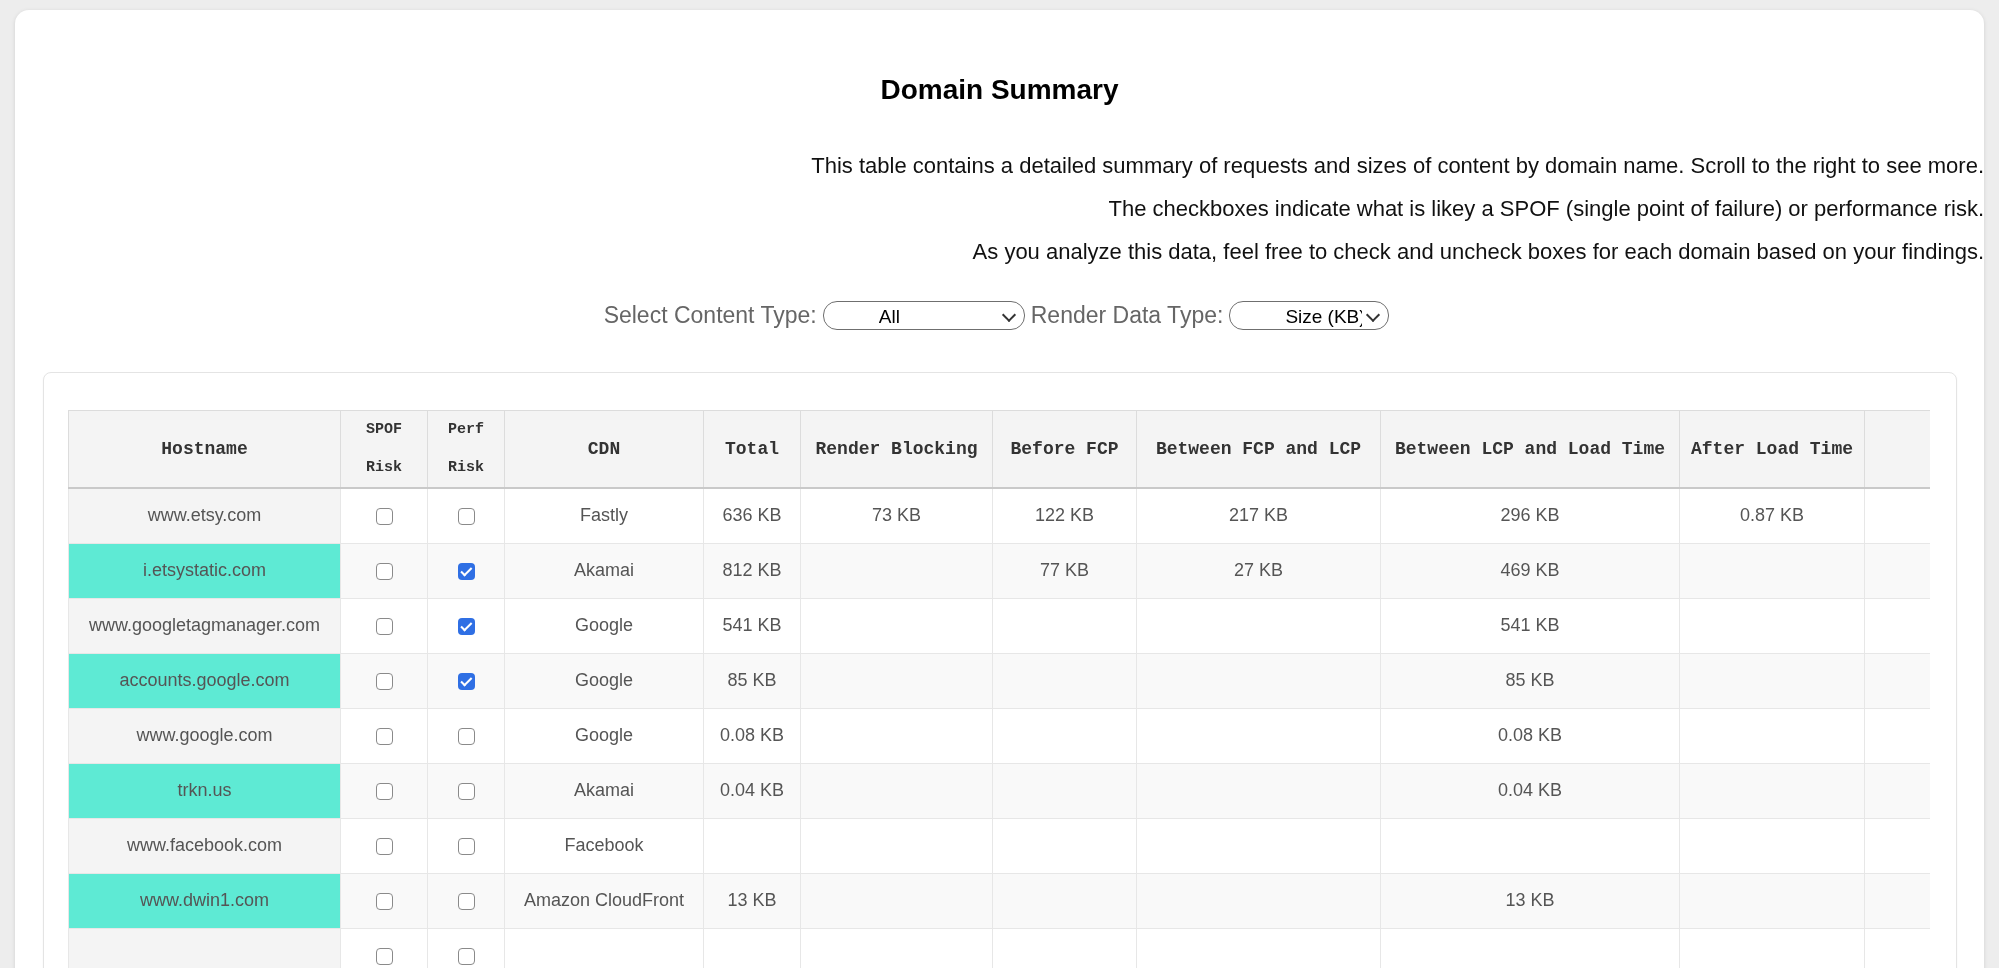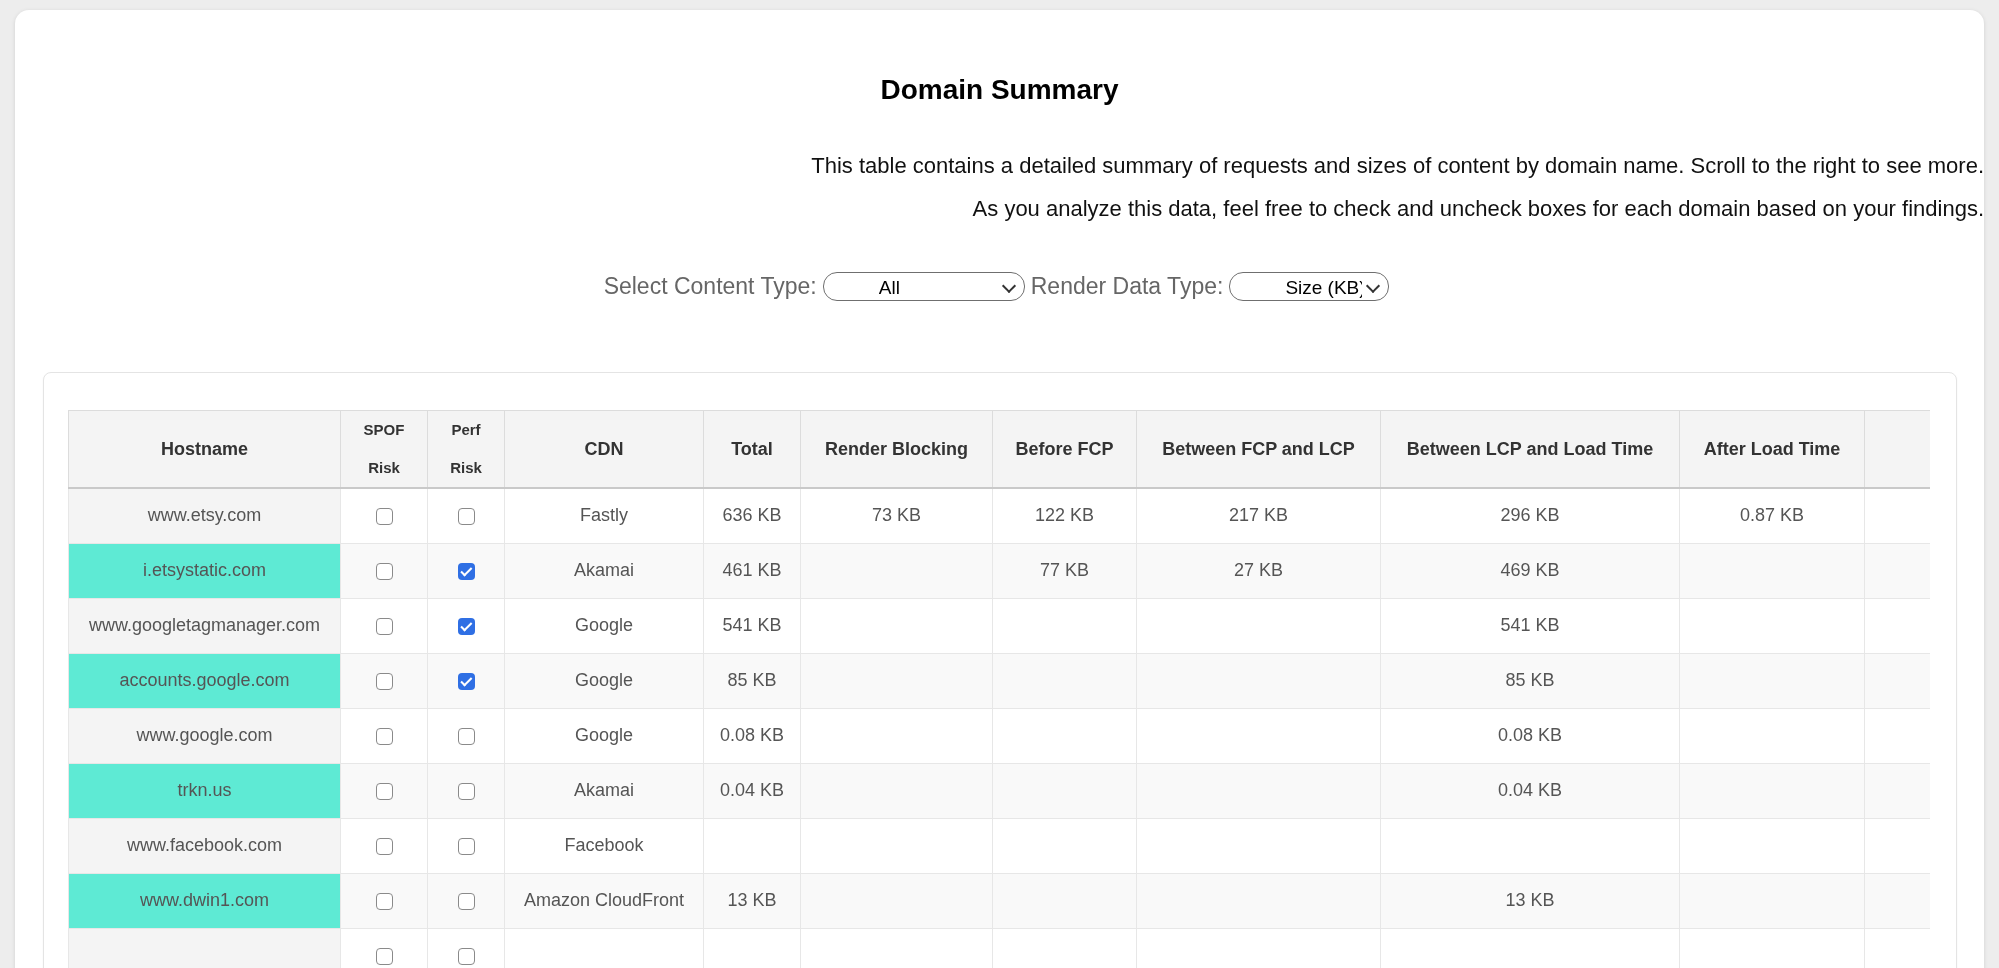--- a/index.html
+++ b/index.html
@@ -27,21 +27,21 @@
   }
   .controls{
     margin-top:28px;
     text-align:center;
     font-size:23px;color:#666;
   }
   .controls .lbl{vertical-align:middle;}
   .select-wrap{
     position:relative;display:inline-block;vertical-align:middle;
     border:1px solid #6f6f6f;border-radius:14px;background:#fff;
-    height:27px;margin:14px 6px;padding-left:48px;
+    height:27px;margin:0 6px;padding-left:48px;
   }
   .select-wrap select{
     -webkit-appearance:none;appearance:none;
     border:none;background:transparent;outline:none;
     height:25px;line-height:25px;
     font-family:"Liberation Sans", sans-serif;
     font-size:19px;color:#000;
     padding:0 30px 0 7px;
   }
   .select-wrap.narrow select{padding-right:26px;}
@@ -68,21 +68,21 @@
     table-layout:fixed;
     width:2096px;
   }
   .domain-table th{
     background:#f4f4f4;
     border:1px solid #dcdcdc;
     border-bottom:2px solid #c9c9c9;
     height:61px;
     font-size:18px;font-weight:bold;color:#333;
     text-align:center;vertical-align:middle;
-    padding:0 6px;box-sizing:border-box;
+    padding:0 6px;box-sizing:border-box;font-family:Liberation Mono, monospace;
   }
   .domain-table th.th-small{
     font-size:15px;
     line-height:38px;
     white-space:pre-line;
     padding:0 2px;
   }
   .domain-table th.th-clipped{
     text-align:left;padding-left:85px;
   }
@@ -118,20 +118,21 @@
   }
 </style>
 </head>
 <body>
 
 <div class="page-card">
   <h1 class="page-title">Domain Summary</h1>
 
   <div class="intro">
     <div>This table contains a detailed summary of requests and sizes of content by domain name. Scroll to the right to see more.</div>
+    <div>The checkboxes indicate what is likey a SPOF (single point of failure) or performance risk.</div>
     <div>As you analyze this data, feel free to check and uncheck boxes for each domain based on your findings.</div>
   </div>
 
   <div class="controls">
     <span class="lbl">Select Content Type:</span><span class="select-wrap"><select style="width:152px;"><option>All</option></select></span><span class="lbl">Render Data Type:</span><span class="select-wrap narrow"><select style="width:110px;"><option>Size (KB)</option></select></span>
   </div>
 </div>
 
 <div class="table-panel">
   <div class="table-clip">
@@ -178,21 +179,21 @@
             <td>217 KB</td>
             <td>296 KB</td>
             <td>0.87 KB</td>
             <td></td>
           </tr>
           <tr class="even">
             <td class="col-host">i.etsystatic.com</td>
             <td><span class="cb"></span></td>
             <td><span class="cb checked"></span></td>
             <td>Akamai</td>
-            <td>461 KB</td>
+            <td>812 KB</td>
             <td></td>
             <td>77 KB</td>
             <td>27 KB</td>
             <td>469 KB</td>
             <td></td>
             <td></td>
           </tr>
           <tr>
             <td class="col-host">www.googletagmanager.com</td>
             <td><span class="cb"></span></td>

